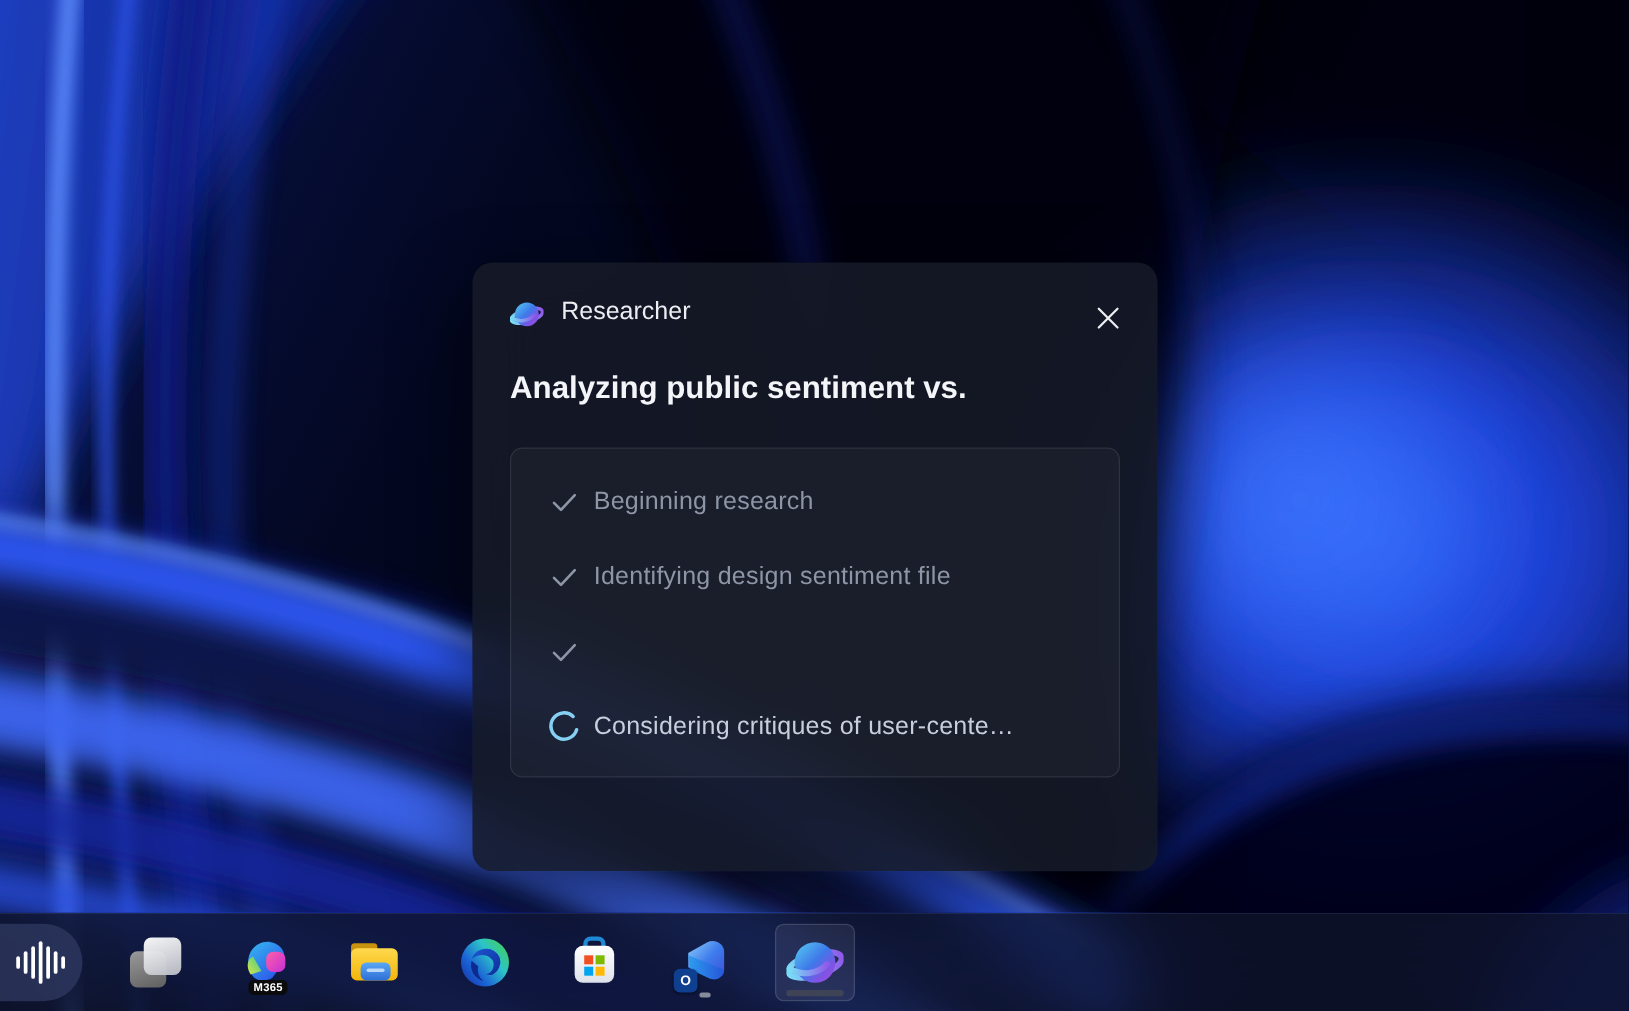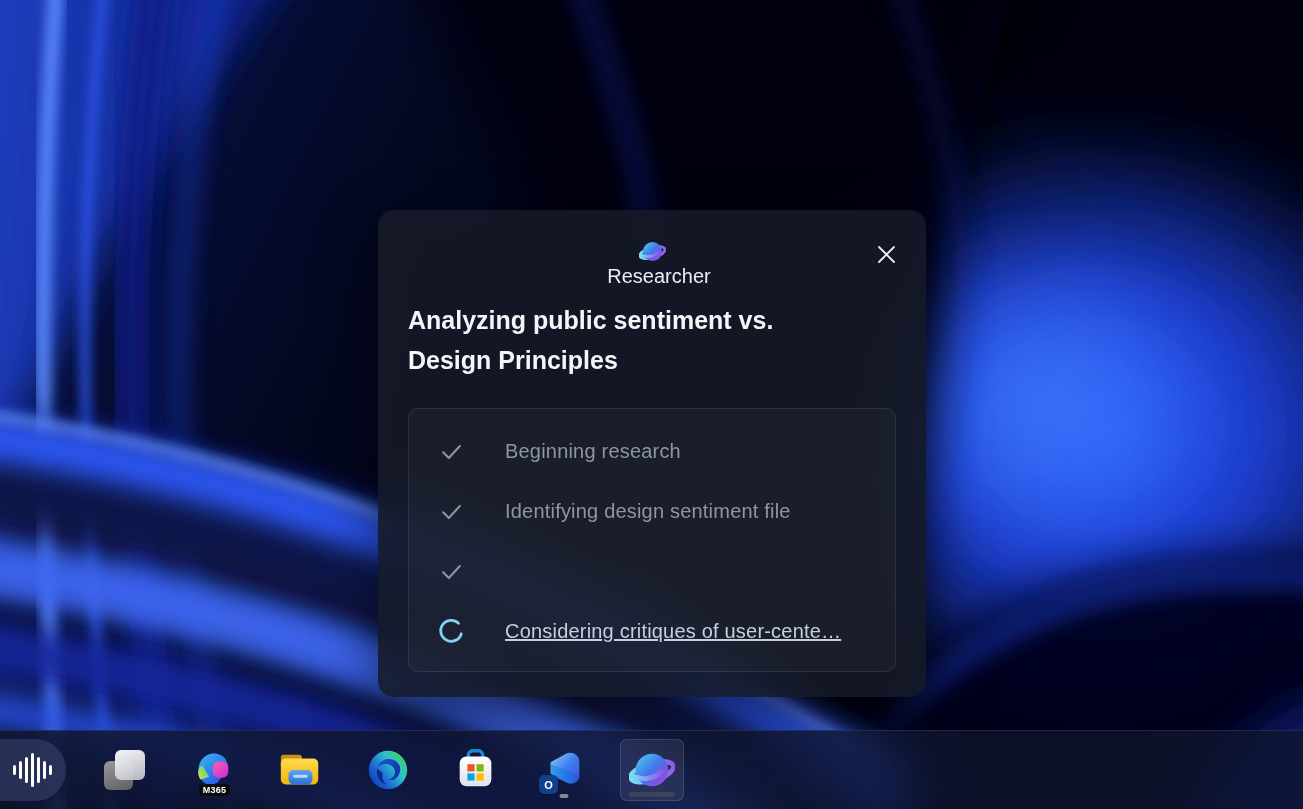--- a/index.html
+++ b/index.html
@@ -6,34 +6,34 @@
   .stage{position:relative;width:1303px;height:809px;overflow:hidden;
          font-family:"Liberation Sans","DejaVu Sans",sans-serif;background:#04071f;}
   .wallpaper{position:absolute;inset:0;width:100%;height:100%;display:block;}
 
   
   .card{position:absolute;left:378px;top:210px;width:548px;height:487px;
         border-radius:16px;background:rgba(22,26,40,0.88);
         backdrop-filter:blur(26px) brightness(.75);
         box-shadow:0 24px 60px rgba(0,0,0,.55);
         box-sizing:border-box;padding:28px 30px;color:#e8eaef;}
-  .card-header{display:flex;align-items:center;height:28px;flex-direction:column;}
+  .card-header{display:flex;height:28px;}
   .app-icon{width:27px;height:27px;flex:0 0 auto;}
   .app-name{margin-left:14px;font-size:20px;color:#eceef3;}
   .close-btn{position:absolute;top:26px;right:22px;width:36px;height:36px;
              display:flex;align-items:center;justify-content:center;
              background:transparent;border:0;cursor:pointer;border-radius:6px;}
-  .card-title{margin-top:34px;font-size:25px;font-weight:700;color:#f3f5f9;line-height:40px;}
+  .card-title{margin-top:24px;font-size:25px;font-weight:700;color:#f3f5f9;line-height:40px;}
   .steps-panel{margin-top:28px;height:264px;box-sizing:border-box;border-radius:10px;
                background:rgba(255,255,255,0.032);border:1px solid rgba(255,255,255,0.09);
                padding:12px 0;}
   .step-row{height:60px;display:flex;align-items:center;padding-left:28px;}
   .step-icon{width:28px;height:28px;display:flex;align-items:center;justify-content:center;flex:0 0 auto;}
-  .step-label{margin-left:40px;font-size:20px;color:var(--step-done-color,#8d95a6);letter-spacing:.2px;}
-  .step-row.active .step-label{color:var(--step-active-color,#c7cfdd);text-decoration:underline;}
+  .step-label{margin-left:10px;font-size:20px;color:var(--step-done-color,#8d95a6);letter-spacing:.2px;}
+  .step-row.active .step-label{color:var(--step-active-color,#c7cfdd);}
 
   
   .taskbar{position:absolute;left:0;bottom:0;width:100%;height:78px;
            background:rgba(15,20,42,0.78);backdrop-filter:blur(28px) saturate(1.2);
            border-top:1px solid rgba(90,100,140,0.28);}
   .voice-pill{position:absolute;left:0;top:8px;width:66px;height:62px;
               background:rgba(48,58,98,0.75);border-radius:0 31px 31px 0;
               display:flex;align-items:center;border:0;cursor:pointer;padding:0 0 0 13px;}
   .wave{display:flex;align-items:center;gap:3px;}
   .wave i{display:block;width:3px;border-radius:2px;background:#fff;}
@@ -150,21 +150,20 @@
       <span class="app-name">Researcher</span>
     </div>
     <button class="close-btn">
       <svg width="19" height="19" viewBox="0 0 19 19">
         <path d="M2 2 L17 17 M17 2 L2 17" stroke="var(--close-icon-color,#eceef2)" stroke-width="1.8" stroke-linecap="round"></path>
       </svg>
     </button>
 
     <div class="card-title">
       <div>Analyzing public sentiment vs.</div>
-      <div>Design Principles</div>
     </div>
 
     <div class="steps-panel">
       <div class="step-row">
         <span class="step-icon">
           <svg width="25" height="25" viewBox="0 0 24 24">
               <path d="M4 12.8 L9.4 18.2 L20 6.8" fill="none" stroke="var(--check-color,#8d95a6)" stroke-width="2" stroke-linecap="round" stroke-linejoin="round"></path>
             </svg>
         </span>
         <span class="step-label">Beginning research</span>

